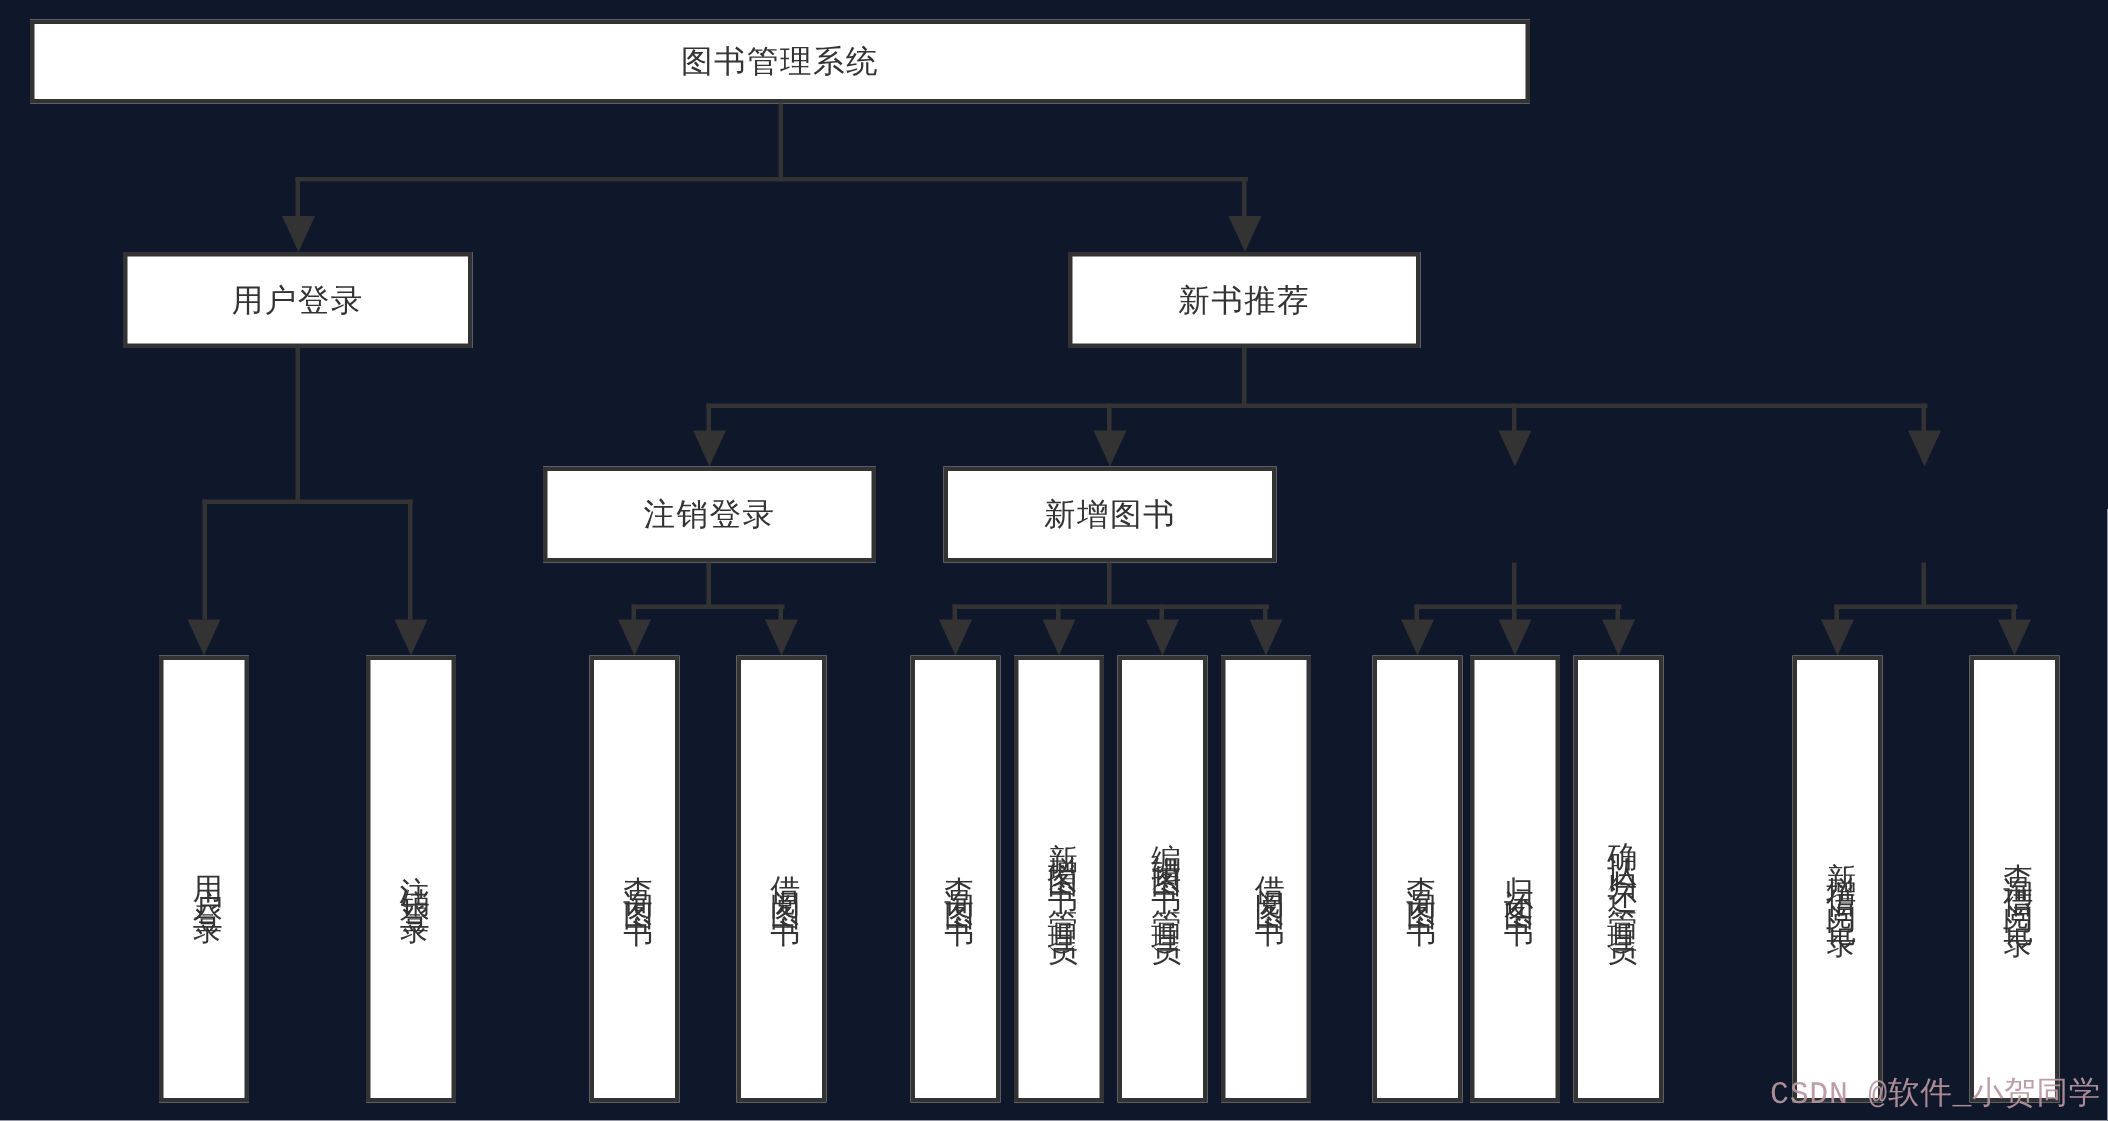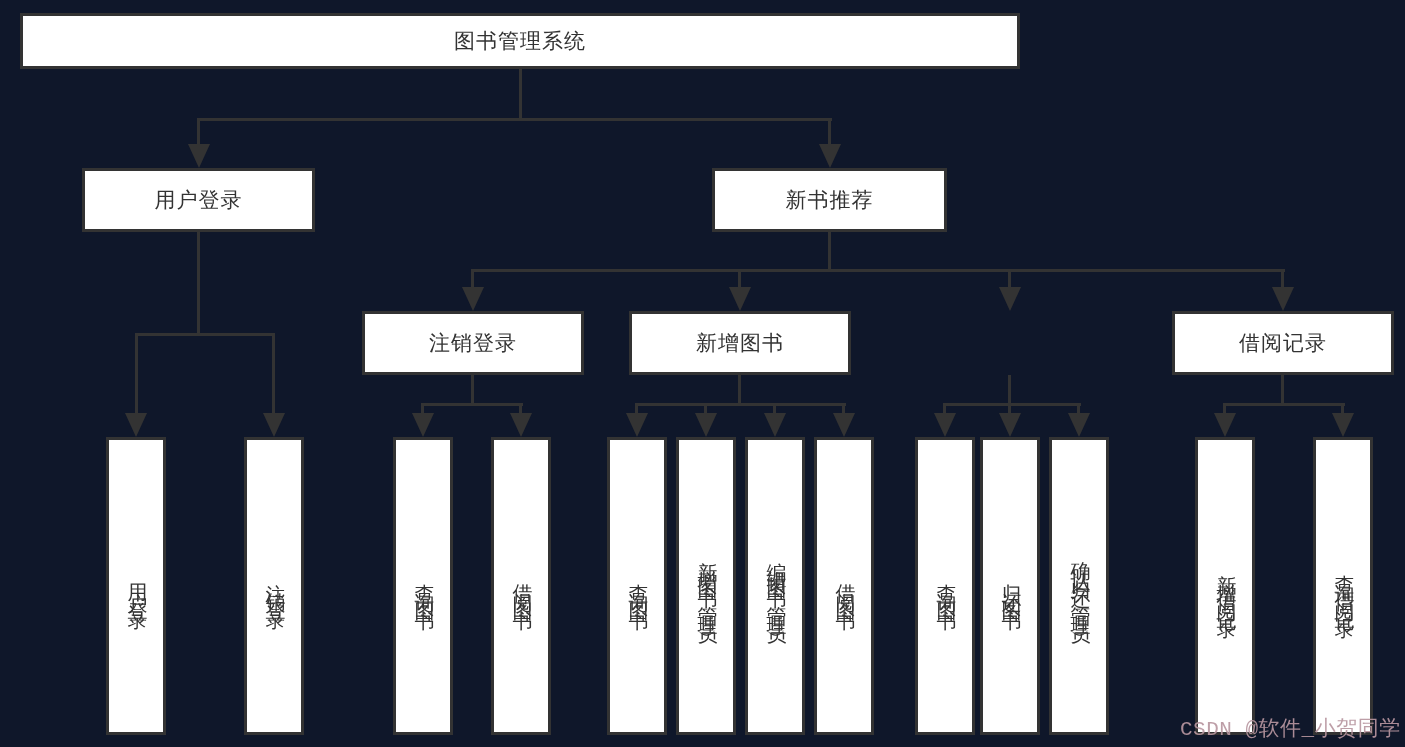--- a/index.html
+++ b/index.html
@@ -58,21 +58,20 @@
   <div class="vl" style="left:738px;top:269px;height:20px"></div>
   <div class="vl" style="left:1008px;top:269px;height:20px"></div>
   <div class="vl" style="left:1281px;top:269px;height:20px"></div>
   <div class="ah" style="left:462px;top:287px"></div>
   <div class="ah" style="left:729px;top:287px"></div>
   <div class="ah" style="left:999px;top:287px"></div>
   <div class="ah" style="left:1272px;top:287px"></div>
 
   <div class="node h" style="left:362px;top:311px;width:222px;height:64px">注销登录</div>
   <div class="node h" style="left:629px;top:311px;width:222px;height:64px">新增图书</div>
-  <div class="node h" style="left:1172px;top:311px;width:222px;height:64px">借阅记录</div>
 
   <div class="vl" style="left:471px;top:375px;height:31px"></div>
   <div class="hl" style="left:421px;top:403px;width:102px"></div>
   <div class="vl" style="left:421px;top:403px;height:12px"></div>
   <div class="vl" style="left:519px;top:403px;height:12px"></div>
   <div class="ah" style="left:412px;top:413px"></div>
   <div class="ah" style="left:510px;top:413px"></div>
 
   <div class="vl" style="left:738px;top:375px;height:31px"></div>
   <div class="hl" style="left:635px;top:403px;width:211px"></div>

